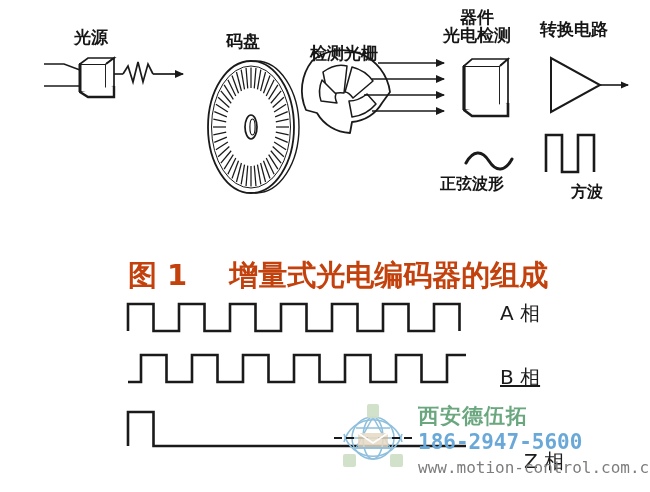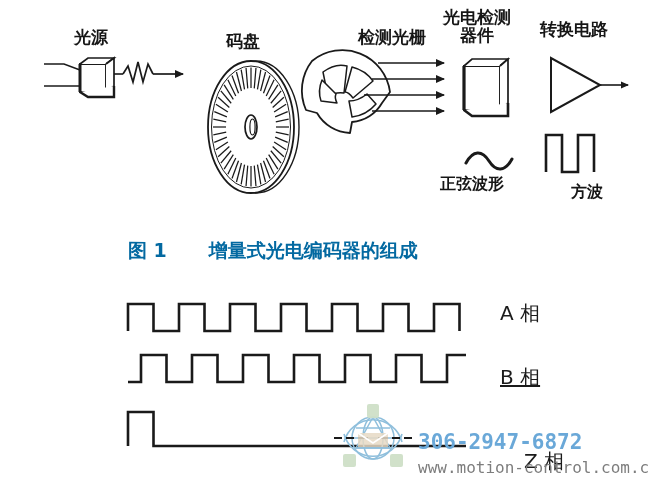--- a/index.html
+++ b/index.html
@@ -33,34 +33,34 @@
     position: absolute;
     font-family: "DejaVu Sans", "Liberation Sans", sans-serif;
     font-weight: bold;
     color: #161616;
     white-space: nowrap;
     letter-spacing: 0px;
     line-height: 1.06;
   }
   .lbl-guangyuan { left: 74px;  top: 28px;  font-size: 17px; }
   .lbl-mapan     { left: 226px; top: 32px;  font-size: 17px; }
-  .lbl-guangshan { left: 310px; top: 28px;  font-size: 17px; margin-left: 48px; }
+  .lbl-guangshan { left: 310px; top: 44px;  font-size: 17px; }
   .lbl-detector  { left: 431px; top: 8px;   font-size: 17px; text-align: center; width: 92px; }
   .lbl-circuit   { left: 540px; top: 20px;  font-size: 17px; }
   .lbl-sine      { left: 440px; top: 176px; font-size: 16px; }
   .lbl-square    { left: 571px; top: 184px; font-size: 16px; }
 
   .caption {
     position: absolute;
     left: 128px;
-    top: 238px;
+    top: 256px;
     font-family: "DejaVu Sans", "Liberation Sans", sans-serif;
     font-weight: bold;
-    font-size: 19px;
-    color: #0369a1;
+    font-size: 29px;
+    color: #c2410c;
     white-space: nowrap;
   }
   .caption .cap-num { margin-right: 42px; }
 
   .phase-label {
     position: absolute;
     font-family: "DejaVu Sans", "Liberation Sans", sans-serif;
     font-size: 20px;
     color: #1b1b1b;
     white-space: nowrap;
@@ -266,22 +266,22 @@
       </g>
   </svg>
 
   <div class="cn-label lbl-guangyuan">光源</div>
 
   <div class="cn-label lbl-mapan">码盘</div>
 
   <div class="cn-label lbl-guangshan">检测光栅</div>
 
   <div class="cn-label lbl-detector">
+    <div>器件</div>
     <div>光电检测</div>
-    <div>器件</div>
   </div>
 
   <div class="cn-label lbl-circuit">转换电路</div>
 
   <div class="cn-label lbl-sine">正弦波形</div>
 
   <div class="cn-label lbl-square">方波</div>
 
   <div class="caption">
     <span class="cap-num">图 1</span><span>增量式光电编码器的组成</span>
@@ -308,17 +308,18 @@
         <rect x="9" y="56" width="13" height="13" rx="2"></rect>
         <rect x="56" y="56" width="13" height="13" rx="2"></rect>
       </g>
       <g fill="none" stroke="#1a1a1a" stroke-width="2">
         <path d="M0,40 L8,40 M12,40 L20,40 M24,40 L34,40 M44,40 L54,40 M58,40 L66,40 M70,40 L78,40"></path>
       </g>
       <path d="M24,35 L54,35 L54,49 L24,49 Z" fill="#e6d9c4" opacity="0.85"></path>
       <path d="M24,35 L39,45 L54,35" fill="none" stroke="#ffffff" stroke-width="1.6"></path>
     </svg>
 
-    <div class="wm-phone">306-2947-6872</div>
+    <div class="wm-company">西安德伍拓</div>
+    <div class="wm-phone">186-2947-5600</div>
     <div class="wm-url">www.motion-control.com.cn</div>
   </div>
 
 </div>
 
 </body></html>

